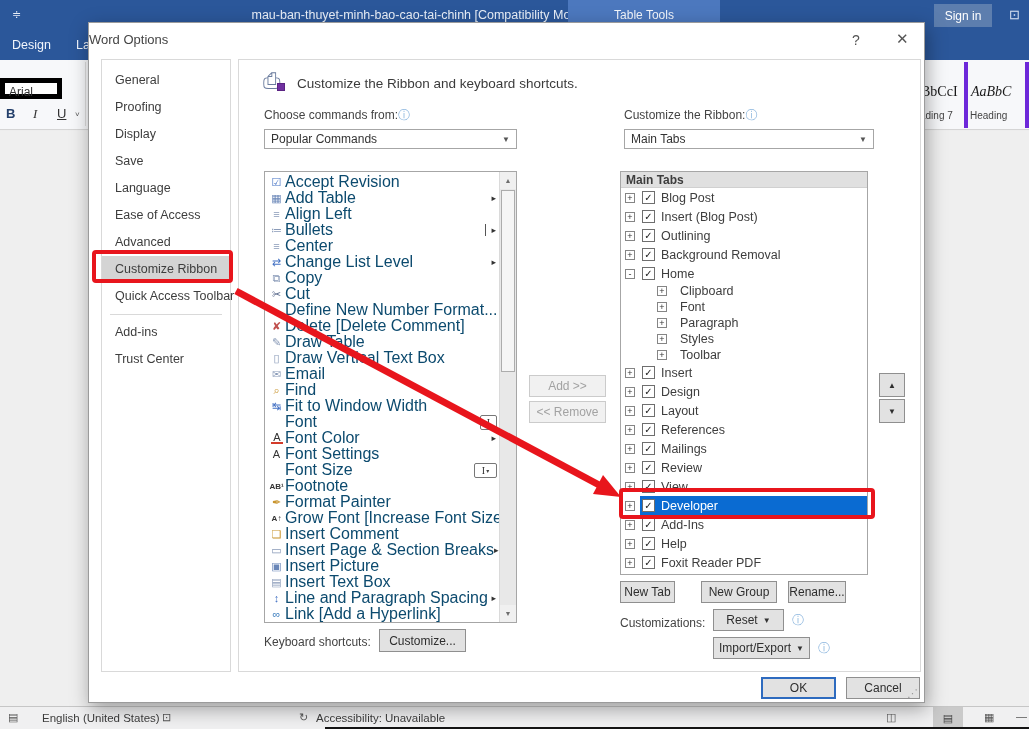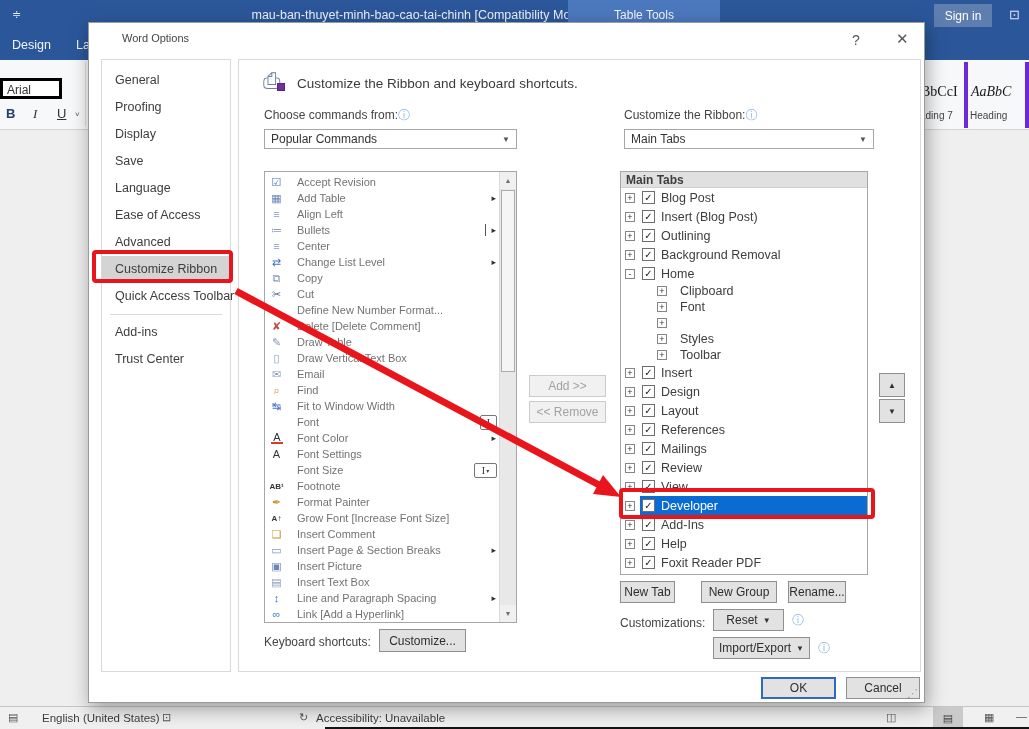--- a/index.html
+++ b/index.html
@@ -10,21 +10,21 @@
   #qat-icon{position:absolute;left:12px;top:8px;color:#E8EEF7;font-size:11px}
   #win-title{position:absolute;left:120px;top:8px;width:640px;text-align:center;color:#EAF0F9;font-size:12.5px;white-space:nowrap}
   #tabletools{position:absolute;left:568px;top:0;width:152px;height:30px;background:#4C78BE;color:#F2F6FC;font-size:12px;display:flex;align-items:center;justify-content:center}
   #signin{position:absolute;left:934px;top:4px;width:58px;height:23px;background:#5D7EAE;color:#fff;font-size:12px;display:flex;align-items:center;justify-content:center}
   #win-icon{position:absolute;left:1009px;top:7px;color:#D9E3F2;font-size:13px}
   #ribbontabs{position:absolute;left:0;top:30px;width:1029px;height:30px;background:#2B579A;z-index:1}
   .rtab{position:absolute;top:8px;color:#F2F6FC;font-size:12.5px}
   #rtab-0{left:12px}
   #rtab-1{left:76px}
   #ribbon-content{position:absolute;left:0;top:60px;width:1029px;height:70px;background:#F7F8FA;border-bottom:1px solid #D5D5D5;z-index:1}
-  #font-combo{position:absolute;left:0px;top:18px;width:62px;height:21px;background:#fff;border:3px solid #000000;font-size:12px;color:#333;line-height:19px;padding-left:4px}
+  #font-combo{position:absolute;left:0px;top:18px;width:62px;height:21px;background:#fff;border:5px solid #000000;font-size:12px;color:#333;line-height:19px;padding-left:4px}
   #fmt-b{position:absolute;left:6px;top:46px;font-weight:bold;font-size:13px;color:#24406B}
   #fmt-i{position:absolute;left:33px;top:46px;font-style:italic;font-family:"Liberation Serif",serif;font-size:13px;color:#333}
   #fmt-u{position:absolute;left:57px;top:46px;text-decoration:underline;font-size:13px;color:#333}
   #fmt-caret{position:absolute;left:75px;top:50px;font-size:8px;color:#555}
   #rib-div{position:absolute;left:85px;top:2px;width:1px;height:64px;background:#DCDCDC}
   .style-cell{position:absolute;top:2px;height:66px;border-right:4px solid #6d28d9}
   #style-cell-0{left:918px;width:50px}
   #style-cell-1{left:968px;width:61px}
   .style-preview{position:absolute;left:3px;top:22px;font-family:"Liberation Serif",serif;font-size:14px;color:#1a1a1a;white-space:nowrap}
   #style-cell-1 .style-preview{font-style:italic}
@@ -38,21 +38,21 @@
   #sb-kbd{left:162px}
   #sb-acc-icon{left:299px}
   #sb-acc-text{position:absolute;left:316px;top:5px}
   #sb-read{left:886px}
   #sb-printbox{position:absolute;left:933px;top:0;width:30px;height:22px;background:#CACACA;display:flex;align-items:center;justify-content:center;font-size:11px;color:#444}
   #sb-web{left:984px}
   #sb-minus{left:1016px;top:3px}
   #taskstrip{position:absolute;left:325px;top:727px;width:704px;height:2px;background:#141414;z-index:2}
   
   #dialog{position:absolute;left:88px;top:22px;width:837px;height:681px;background:#fff;border:1px solid #9B9B9B;box-shadow:2px 6px 18px rgba(0,0,0,.35);z-index:10}
-  #dlg-title{position:absolute;left:33px;top:9px;font-size:11px;color:#444}
+  #dlg-title{position:absolute;left:0;top:9px;font-size:13px;color:#444}
   #dlg-help{position:absolute;left:763px;top:9px;font-size:14px;color:#555}
   #dlg-close{position:absolute;left:807px;top:7px;font-size:15px;color:#555}
   #sidebar{position:absolute;left:12px;top:36px;width:130px;height:613px;background:#fff;border:1px solid #D9D9D9;padding-top:7px}
   .side-item{height:27px;line-height:27px;padding-left:13px;font-size:12.5px;color:#3D3D3D;white-space:nowrap}
   .side-item.selected{background:#D4D4D4}
   .side-divider{border-top:1px solid #D9D9D9;margin:4px 8px}
   #main-panel{position:absolute;left:149px;top:36px;width:683px;height:613px;background:#fff;border:1px solid #D9D9D9}
   #cr-icon{position:absolute;left:24px;top:8px;width:28px;height:28px}
   #cr-icon .glyph{position:absolute;left:0;top:0;font-size:22px;color:#6B7C9E}
   #cr-icon .disk{position:absolute;left:14px;top:15px;width:8px;height:8px;background:#7030A0;border:1px solid #5b2383}
@@ -64,21 +64,21 @@
   .combo{position:absolute;height:20px;background:#fff;border:1px solid #A6A6A6;font-size:12px;color:#333;display:flex;align-items:center;padding-left:6px}
   .combo .caret{margin-left:auto;margin-right:6px;font-size:8px;color:#555}
   #combo-commands{left:25px;top:69px;width:253px}
   #combo-tabs{left:385px;top:69px;width:250px}
   
   #commands-list{position:absolute;left:25px;top:111px;width:253px;height:452px;border:1px solid #A6A6A6;background:#fff}
   #commands-rows{position:absolute;left:0;top:2px;right:17px;bottom:0;overflow:hidden}
   .cmd-row{display:flex;align-items:center;height:16px;padding-left:3px}
   .cmd-icon{width:17px;flex:none;font-size:11px;line-height:15px;text-align:center}
   .cmd-icon.small{font-size:8px;font-weight:bold}
-  .cmd-label{margin-left:12px;font-size:11px;color:#737373;white-space:nowrap}
+  .cmd-label{margin-left:0;font-size:16px;color:#0c4a6e;white-space:nowrap}
   .cmd-sub{font-size:9px;color:#333;margin-right:3px}
   .caret-bar{width:1px;height:12px;background:#555;margin-right:5px}
   .cmd-combo{width:17px;height:15px;border:1px solid #777;border-radius:2px;background:#fff;margin-right:2px;display:flex;align-items:center;justify-content:center;font-family:"Liberation Serif",serif;font-size:10px;color:#333;flex:none}
   .cmd-combo.drop{width:23px}
   .combo-caret{font-size:6px;color:#444;margin-left:1px}
   #cmd-scrollbar{position:absolute;right:0;top:0;width:17px;height:100%;background:#E8E8E8;border-left:1px solid #DADADA}
   .sb-btn{position:absolute;left:0;width:16px;height:17px;background:#F0F0F0;color:#6E6E6E;font-size:7px;display:flex;align-items:center;justify-content:center}
   #sb-up{top:0}
   #sb-down{bottom:0}
   #sb-thumb{position:absolute;left:1px;top:18px;width:14px;height:182px;background:#F5F5F5;border:1px solid #ACACAC}
@@ -392,20 +392,23 @@
               </span>
             </div>
             <div class="mt-row sub">
               <span class="expand-box">+</span>
               <span class="mt-body">
                 <span class="mt-label">Font</span>
               </span>
             </div>
             <div class="mt-row sub">
               <span class="expand-box">+</span>
+              <span class="mt-body">
+                <span class="mt-label">Paragraph</span>
+              </span>
             </div>
             <div class="mt-row sub">
               <span class="expand-box">+</span>
               <span class="mt-body">
                 <span class="mt-label">Styles</span>
               </span>
             </div>
             <div class="mt-row sub">
               <span class="expand-box">+</span>
               <span class="mt-body">

